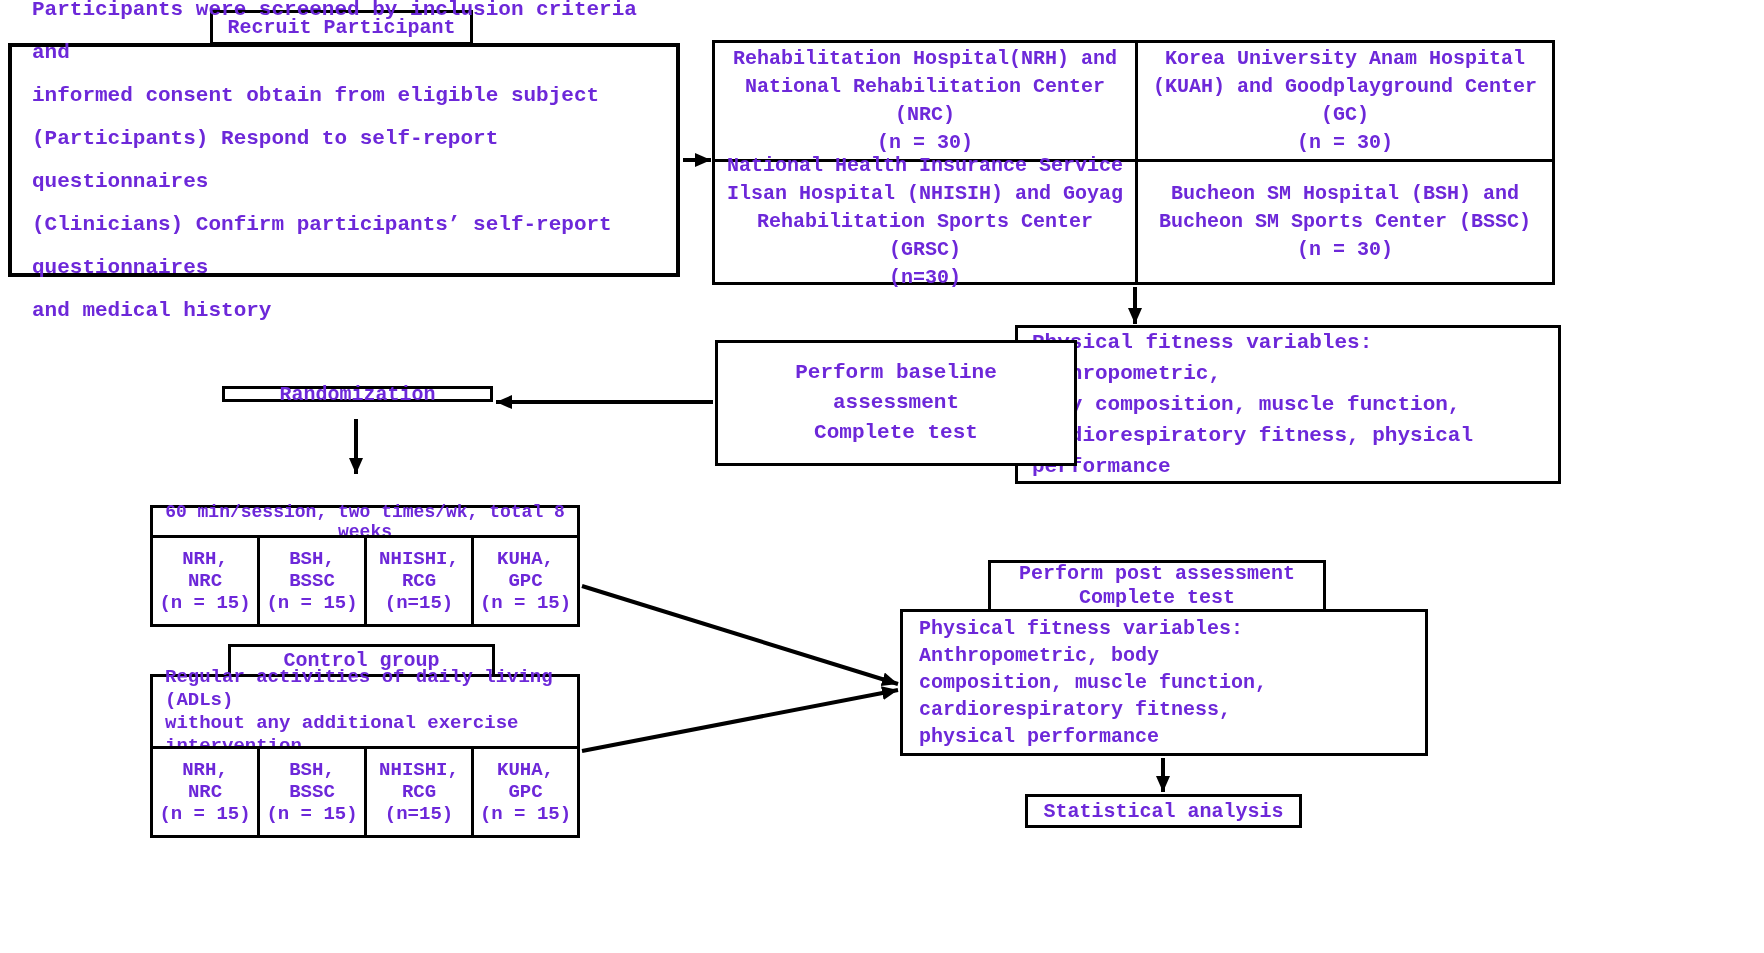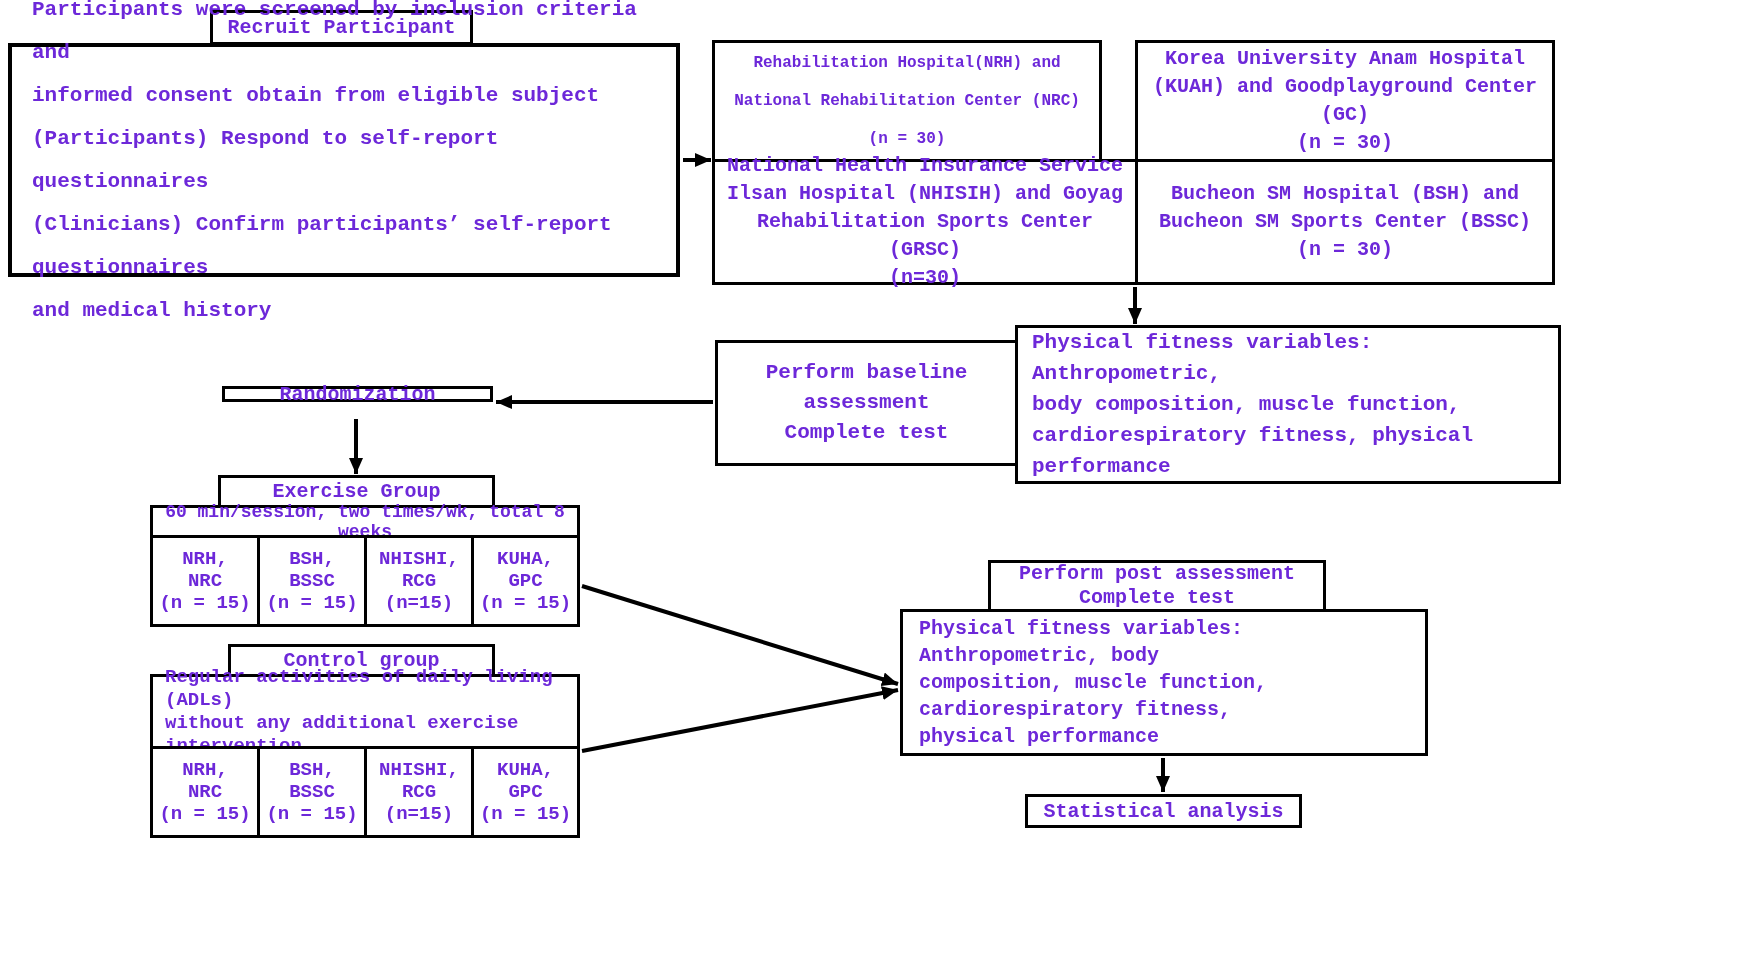--- a/index.html
+++ b/index.html
@@ -43,45 +43,44 @@
 <div class="canvas">
 
   <div class="box" style="left:210px; top:10px; width:263px; height:35px; font-size:20px;">Recruit Participant</div>
 
   <div class="box thick left" style="left:8px; top:43px; width:672px; height:234px; font-size:21px; line-height:43px; padding:8px 20px;">Participants were screened by inclusion criteria and
 informed consent obtain from eligible subject
 (Participants) Respond to self-report questionnaires
 (Clinicians) Confirm participants’ self-report questionnaires
 and medical history</div>
 
-  <div class="box" style="left:712px; top:40px; width:390px; height:122px; font-size:16px; line-height:38px;">Rehabilitation Hospital(NRH) and
+  <div class="box" style="left:712px; top:40px; width:426px; height:122px; font-size:20px; line-height:28px;">Rehabilitation Hospital(NRH) and
 National Rehabilitation Center (NRC)
 (n = 30)</div>
   <div class="box" style="left:1135px; top:40px; width:420px; height:122px; font-size:20px; line-height:28px;">Korea University Anam Hospital
 (KUAH) and Goodplayground Center
 (GC)
 (n = 30)</div>
   <div class="box" style="left:712px; top:159px; width:426px; height:126px; font-size:20px; line-height:28px;">National Health Insurance Service
 Ilsan Hospital (NHISIH) and Goyag
 Rehabilitation Sports Center (GRSC)
 (n=30)</div>
   <div class="box" style="left:1135px; top:159px; width:420px; height:126px; font-size:20px; line-height:28px;">Bucheon SM Hospital (BSH) and
 Bucheon SM Sports Center (BSSC)
 (n = 30)</div>
 
   <div class="box left" style="left:1015px; top:325px; width:546px; height:159px; font-size:21px; line-height:31px; padding:10px 14px;">Physical fitness variables: Anthropometric,
 body composition, muscle function,
 cardiorespiratory fitness, physical performance</div>
-  <div class="box" style="left:715px; top:340px; width:303px; height:126px; font-size:21px; line-height:30px;">Perform baseline
+  <div class="box" style="left:715px; top:340px; width:362px; height:126px; font-size:21px; line-height:30px;">Perform baseline
 assessment
 Complete test</div>
 
   <div class="box" style="left:222px; top:386px; width:271px; height:16px; font-size:20px;">Randomization</div>
 
-  <div class="box" style="left:218px; top:475px; width:277px; height:33px; font-size:20px;">Exercise Group</div>
   <div class="box" style="left:150px; top:505px; width:430px; height:33px; font-size:18px;">60 min/session, two times/wk, total 8 weeks</div>
   <div class="box" style="left:150px; top:535px; width:110px; height:92px; font-size:19px; line-height:22px;">NRH,
 NRC
 (n = 15)</div>
   <div class="box" style="left:257px; top:535px; width:110px; height:92px; font-size:19px; line-height:22px;">BSH,
 BSSC
 (n = 15)</div>
   <div class="box" style="left:364px; top:535px; width:110px; height:92px; font-size:19px; line-height:22px;">NHISHI,
 RCG
 (n=15)</div>

